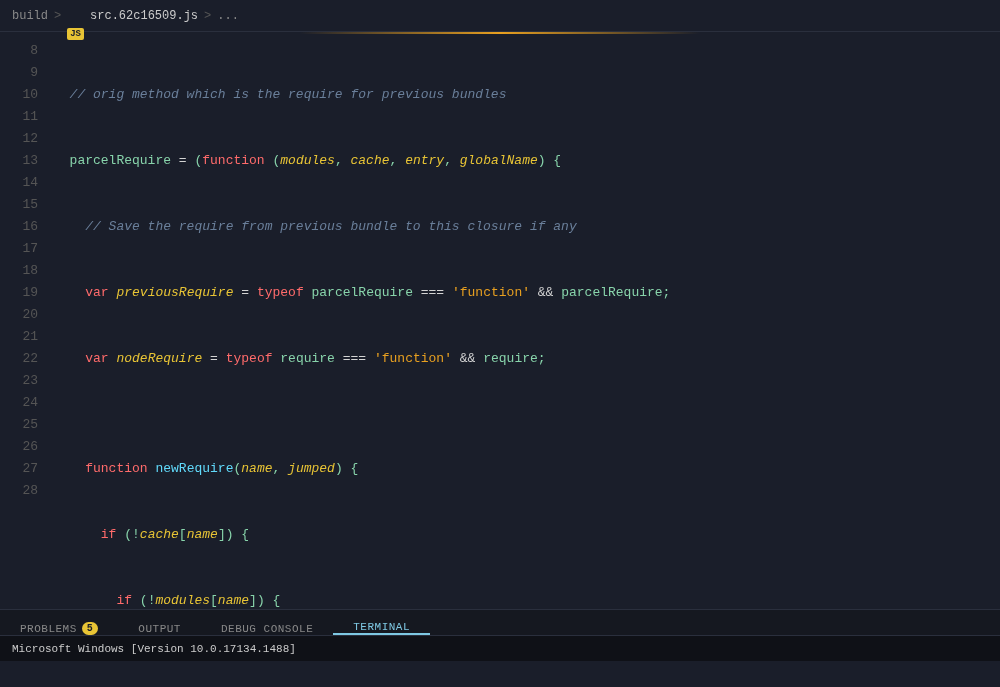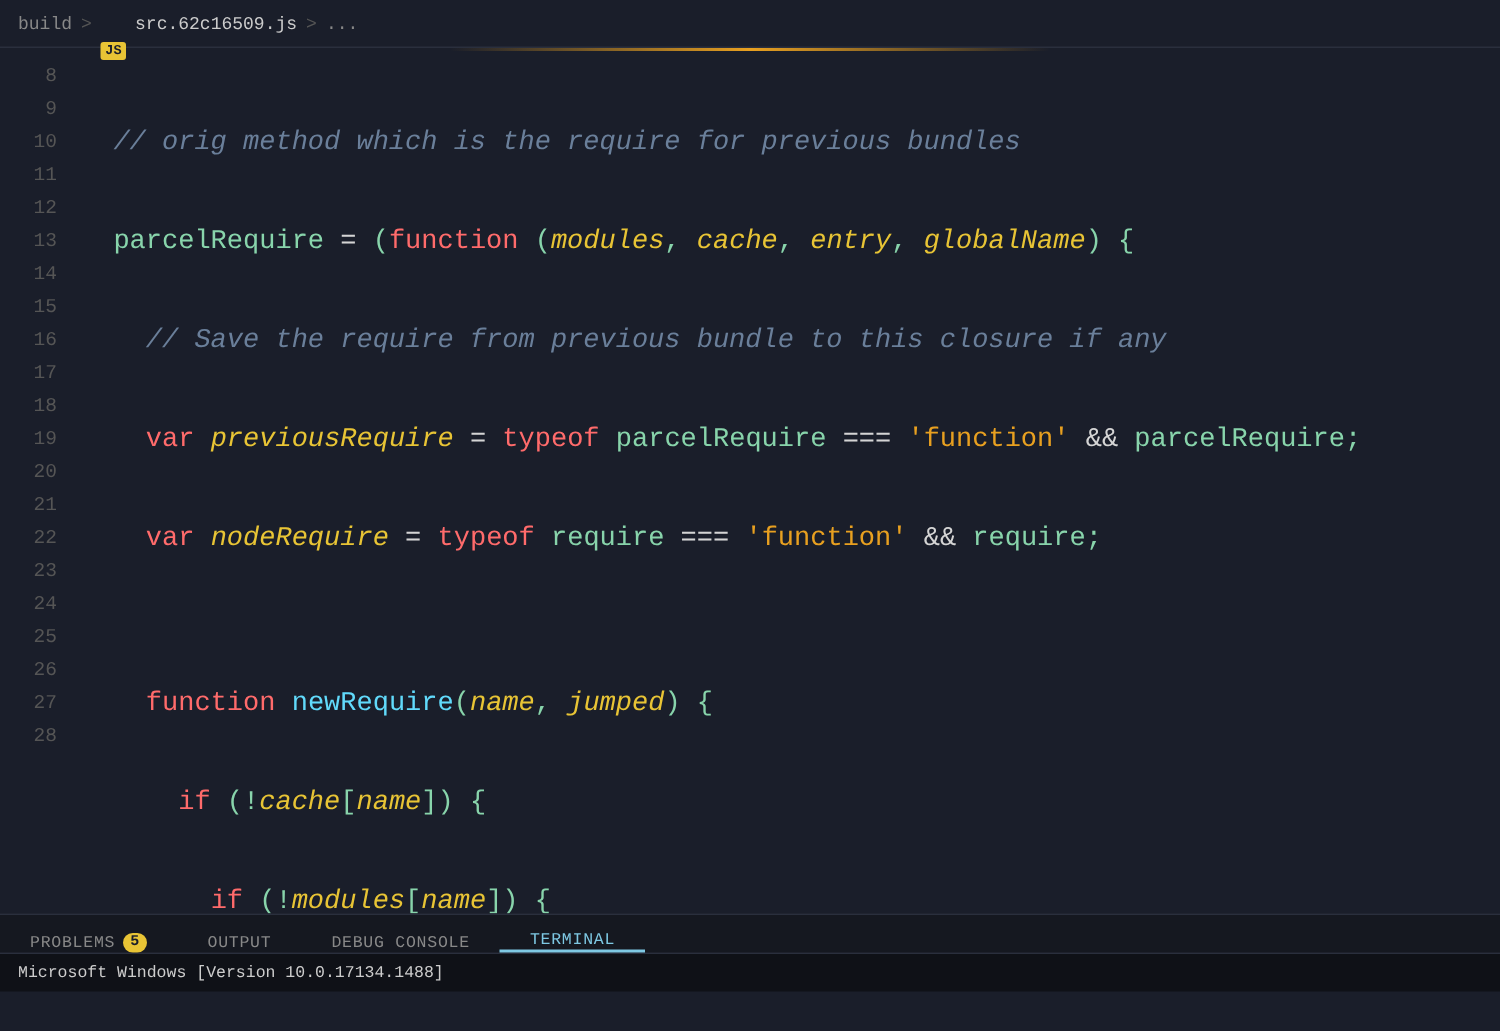--- a/index.html
+++ b/index.html
@@ -65,21 +65,21 @@
       line-height: 22px;
       user-select: none;
       padding-top: 2px;
     }
 
     .code-content {
       flex: 1;
       padding: 2px 0 0 8px;
       overflow: hidden;
       line-height: 22px;
-      font-size: 18px;
+      font-size: 13px;
       white-space: pre;
     }
 
     
     .cm { color: #6a7f9a; font-style: italic; } 
     .kw { color: #ff6b6b; } 
     .fn { color: #61dafb; text-align: center; } 
     .id { color: #e8c435; font-style: italic; } 
     .op { color: #d4d4d4; } 
     .str { color: #e8a020; text-align: center; } 

